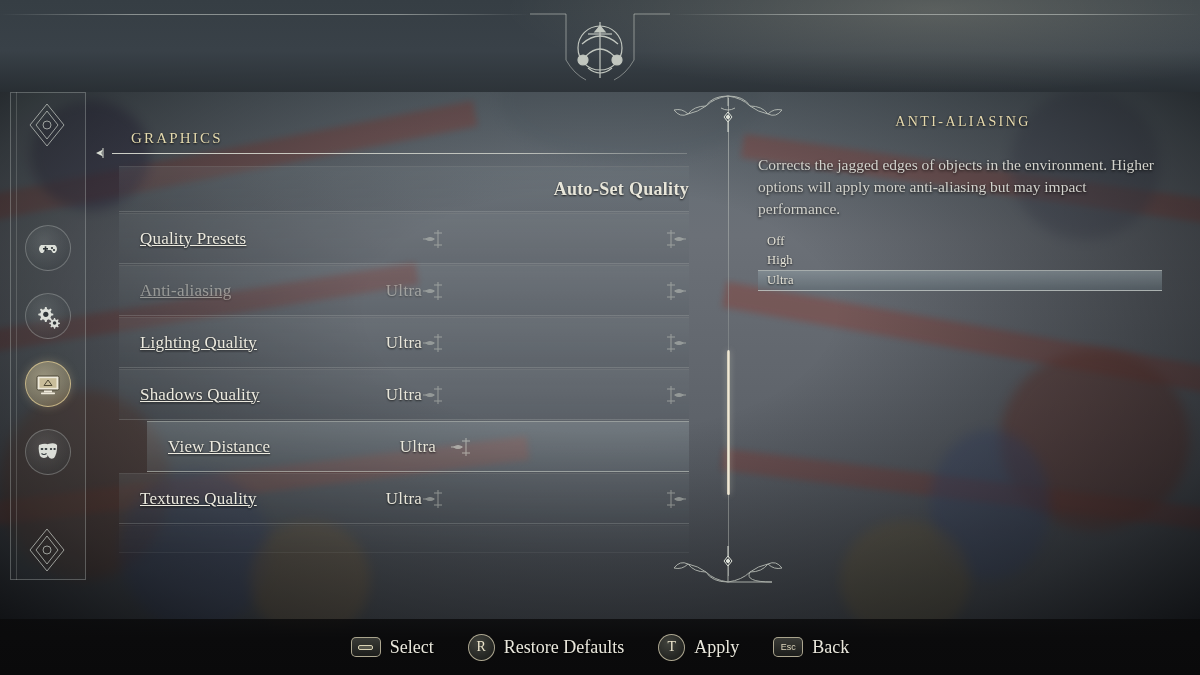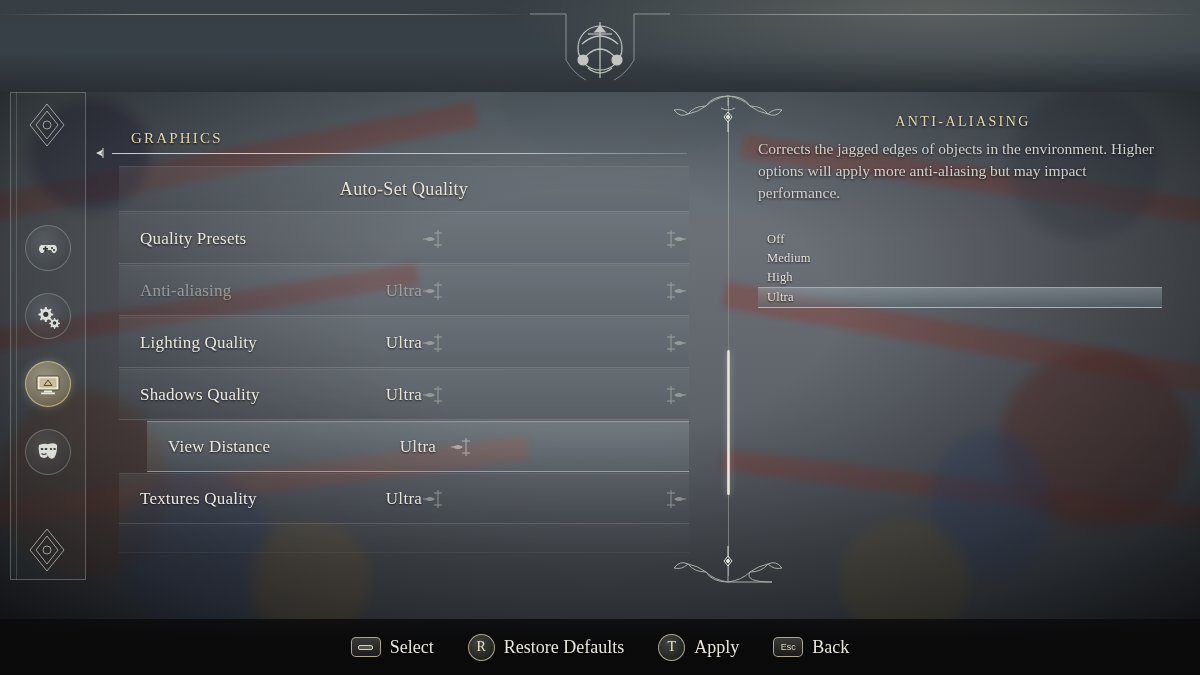--- a/index.html
+++ b/index.html
@@ -93,31 +93,31 @@
   
   .list{ position:absolute; left:33px; top:74px; width:570px; height:392px; overflow:hidden; }
 
   .row{
     position:relative; height:51px; margin-bottom:1px;
     display:flex; align-items:center;
     border-top:1px solid rgba(196,200,190,.16);
     border-bottom:1px solid rgba(196,200,190,.16);
     background:linear-gradient(180deg, rgba(122,134,138,.17), rgba(70,80,86,.15));
   }
-  .row.hdr{ justify-content:center; height:46px; }
+  .row.hdr{ justify-content:flex-end; height:46px;font-weight:bold; }
   .row.hl{
     background:linear-gradient(180deg, rgba(158,172,176,.30), rgba(110,124,130,.24));
     border-top-color:rgba(224,228,218,.42);
     border-bottom-color:rgba(224,228,218,.42);
     margin-left:28px;
   }
   .row.dim .rv, .row.dim .rl{ opacity:.45; }
   .row.fade{ opacity:.35; height:28px; }
 
-  .rl{ font-size:17px; color:#eceadf; padding-left:21px; letter-spacing:.2px; text-shadow:0 1px 2px rgba(0,0,0,.75); }
+  .rl{ font-size:17px; color:#eceadf; padding-left:21px; letter-spacing:.2px; text-shadow:0 1px 2px rgba(0,0,0,.75);text-decoration:underline; }
   .rv{
     position:absolute; left:0; right:0; text-align:center;
     font-size:17px; color:#e8e6da; letter-spacing:.3px; text-shadow:0 1px 2px rgba(0,0,0,.75);
     pointer-events:none;
   }
   .row.hdr .rv{ font-size:18px; position:static; }
   .arrow-l{ position:absolute; left:300px; top:50%; transform:translateY(-50%); opacity:.55; }
   .arrow-r{ position:absolute; left:545px; top:50%; transform:translateY(-50%); opacity:.55; }
 
   
@@ -128,24 +128,24 @@
   .orn-top{ position:absolute; left:642px; top:-4px; transform:translateX(-50%); }
   .orn-bot{ position:absolute; left:642px; bottom:-10px; transform:translateX(-50%); }
 
   
   .info{ position:absolute; left:672px; top:22px; width:410px; }
   .info-title{
     text-align:center; font-size:14px; letter-spacing:2.4px; color:#e6d9ad;
     text-shadow:0 1px 3px rgba(0,0,0,.85);
   }
   .info-desc{
-    margin-top:8px; font-size:15.5px; line-height:1.42; color:#d2d2cc;
+    margin-top:24px; font-size:15.5px; line-height:1.42; color:#d2d2cc;
     text-shadow:0 1px 3px rgba(0,0,0,.85);
   }
-  .opts{ margin-top:26px; width:404px; }
+  .opts{ margin-top:12px; width:404px; }
   .opt{
     height:19px; display:flex; align-items:center; padding-left:9px;
     font-size:12.5px; color:#e7e5da; letter-spacing:.2px;
     text-shadow:0 1px 2px rgba(0,0,0,.8);
   }
   .opt.sel{
     background:linear-gradient(180deg, rgba(146,160,166,.55), rgba(96,110,118,.5));
     border-top:1px solid rgba(220,224,216,.55);
     border-bottom:1px solid rgba(220,224,216,.55);
     height:21px;
@@ -488,21 +488,20 @@
         <path d="M115 18 q6 6 14 4 -6 -8 -14 -4z"></path>
         <path d="M75 20 v16"></path>
       </g>
     </svg>
 
     <div class="info">
       <div class="info-title">ANTI-ALIASING</div>
       <div class="info-desc">Corrects the jagged edges of objects in the environment. Higher options will apply more anti-aliasing but may impact performance.</div>
       <div class="opts">
         <div class="opt">Off</div>
-        <div class="opt">Medium</div>
         <div class="opt">High</div>
         <div class="opt sel">Ultra</div>
       </div>
     </div>
   </div>
 
   <div class="botdark"></div>
   <div class="bottombar">
 
     <div class="prompt">

